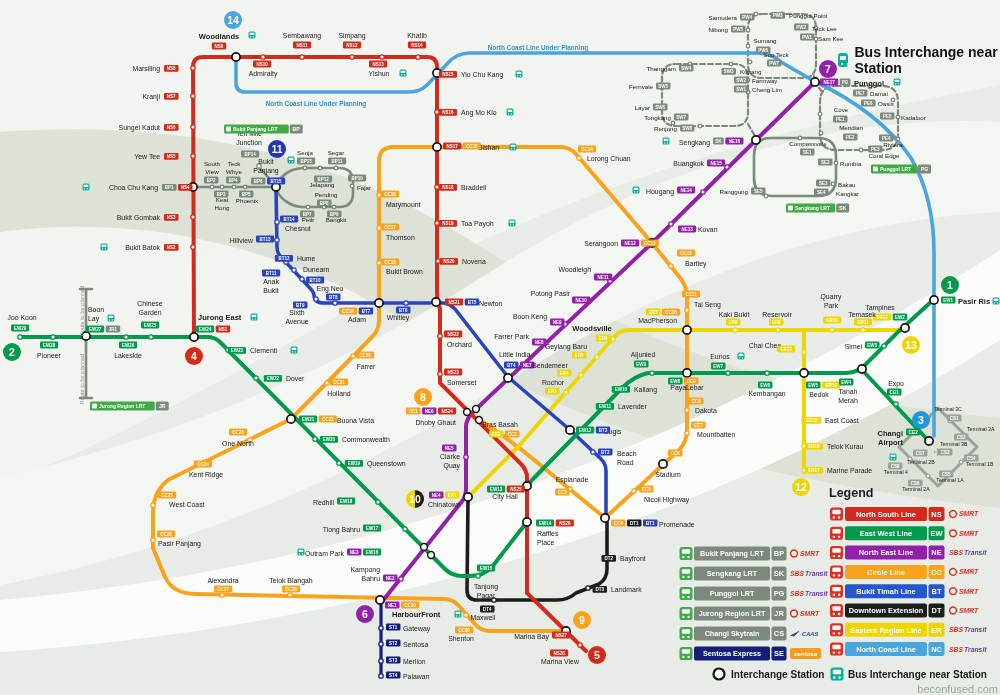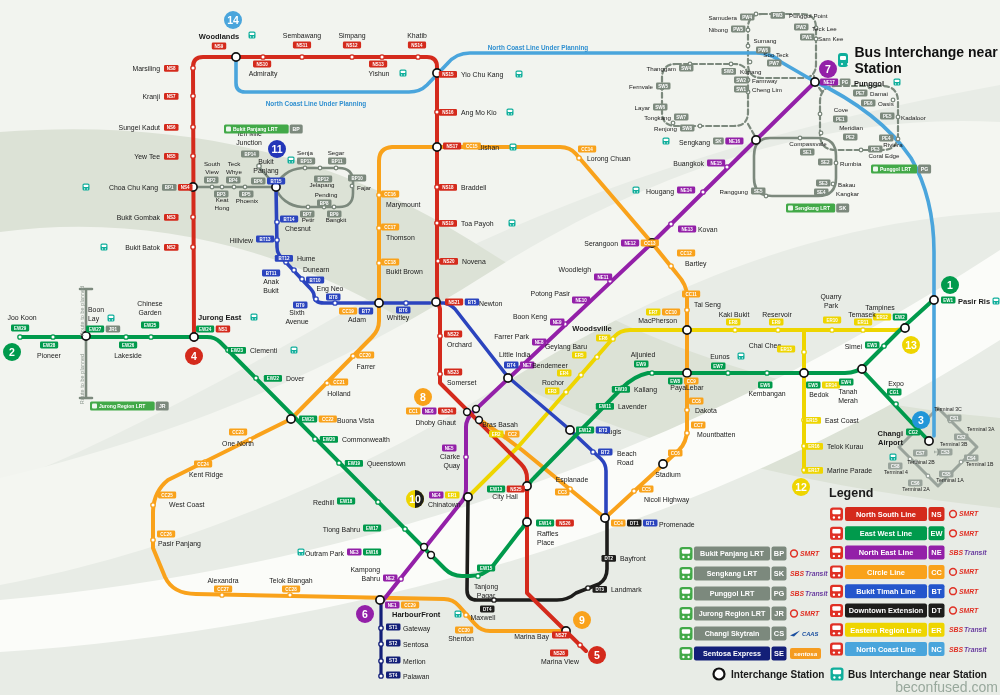--- a/index.html
+++ b/index.html
@@ -5,21 +5,21 @@
   html,body{margin:0;padding:0;background:#cfd6cc;}
   .stage{position:relative;width:1000px;height:695px;overflow:hidden;
          font-family:"Liberation Sans",sans-serif;background:#e8ece6;}
   svg{position:absolute;left:0;top:0;}
   .overlay{position:absolute;display:flex;align-items:center;gap:6px;
            font-family:"Liberation Sans",sans-serif;}
   .bus-note{left:838px;top:44px;font-weight:bold;font-size:14px;color:#111;}
   .bus-ic{display:inline-block;width:14px;height:14px;border-radius:3px;background:#0fae9b;position:relative;}
   .bus-ic:before{content:"";position:absolute;left:2px;top:3px;right:2px;height:4px;background:#fff;border-radius:1px;}
   .bus-ic:after{content:"";position:absolute;left:3px;bottom:2px;width:2px;height:2px;background:#fff;border-radius:50%;box-shadow:6px 0 0 #fff;}
-  .watermark{right:2px;bottom:0px;font-size:14px;color:#98a89c;}
+  .watermark{right:2px;bottom:0px;font-size:11px;color:#98a89c;}
 </style>
 </head>
 <body>
 
 <div class="stage">
   <svg width="1000" height="695" viewBox="0 0 1000 695">
       <g>
         <path d="M0,0 L1000,0 L1000,85 C780,125 540,195 330,320 C190,400 80,455 0,485 Z" fill="#f2f4ef" opacity="1"></path>
         <path d="M0,132 C190,118 340,158 470,240 C610,330 770,398 1000,418 L1000,508 C730,478 560,420 420,330 C295,250 150,212 0,232 Z" fill="#dce2d6" opacity="1"></path>
         <path d="M0,478 C190,432 340,368 490,272 C650,170 830,112 1000,122 L1000,212 C810,222 650,292 490,392 C340,485 160,556 0,585 Z" fill="#f4f6f1" opacity="1"></path>

